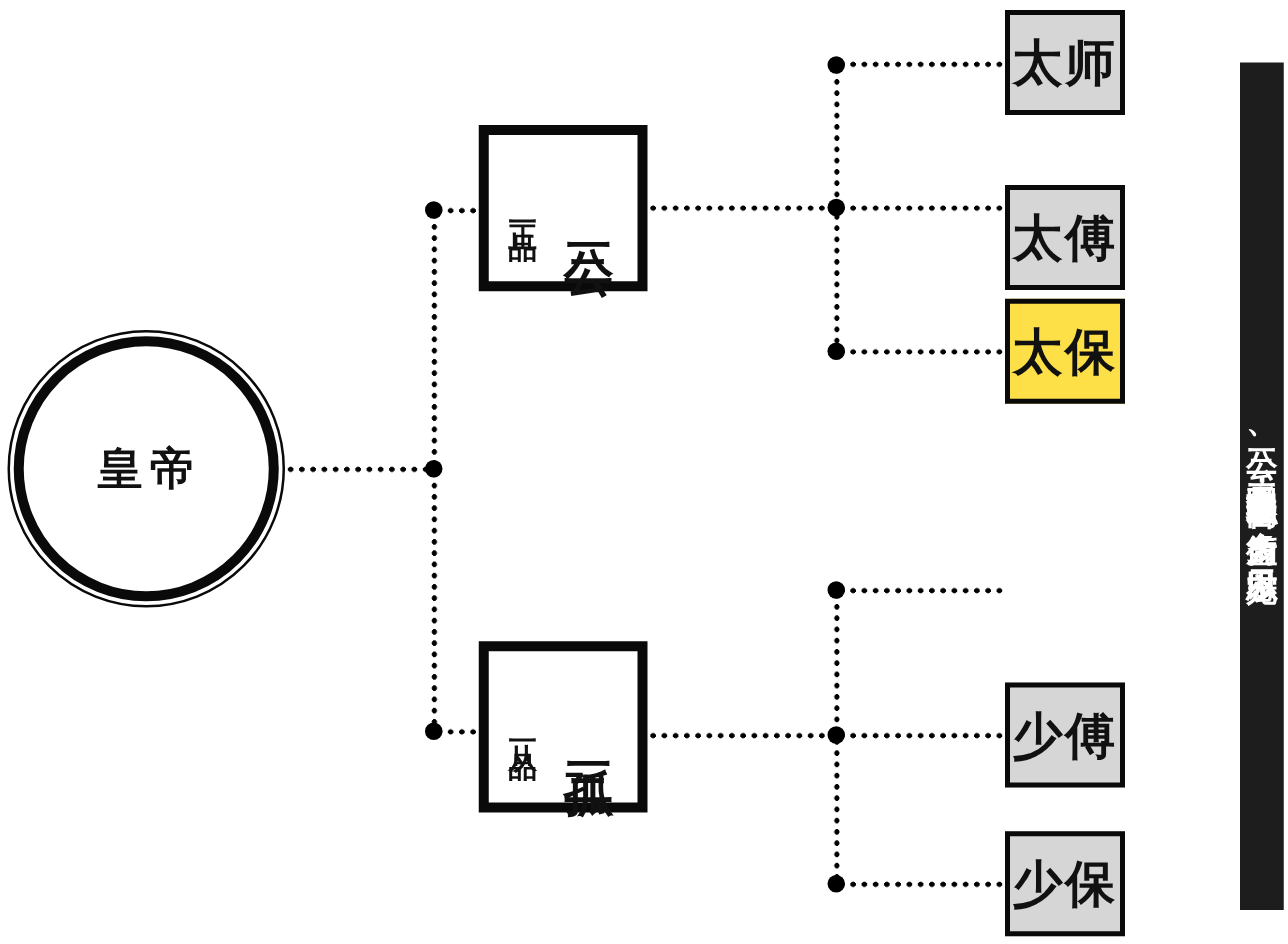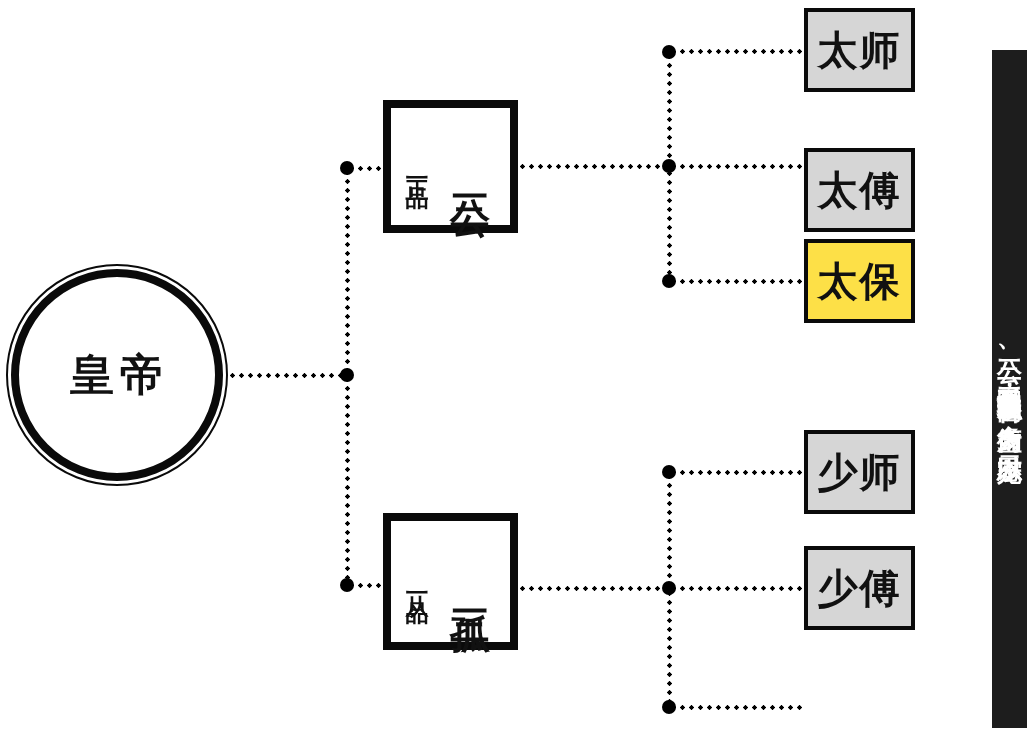--- a/index.html
+++ b/index.html
@@ -27,21 +27,21 @@
   .emperor-inner {
     position: absolute;
     left: 3px; top: 3px; right: 3px; bottom: 3px;
     border: 8px solid #0a0a0a;
     border-radius: 50%;
     display: flex;
     align-items: center;
     justify-content: center;
   }
   .emperor-label {
-    font-size: 44px;
+    font-size: 36px;
     font-weight: 700;
     color: #111;
     letter-spacing: 6px;
     margin-left: 6px; 
   }
   
   .group-box {
     position: absolute;
     left: 383px;
     width: 135px;
@@ -67,21 +67,21 @@
     text-orientation: upright;
     font-size: 40px;
     font-weight: 700;
     color: #111;
     letter-spacing: 4px;
   }
   
   .office-box {
     position: absolute;
     left: 804px;
-    width: 111px;
+    width: 96px;
     height: 84px;
     border: 4px solid #0a0a0a;
     box-sizing: border-box;
     display: flex;
     align-items: center;
     justify-content: center;
   }
   .office-label {
     font-size: 40px;
     font-weight: 600;
@@ -186,24 +186,24 @@
 
   <div class="office-box" style="top:8px; background:#d6d6d6;">
     <span class="office-label">太师</span>
   </div>
   <div class="office-box" style="top:124px; background:#d6d6d6;margin-top:24px;">
     <span class="office-label">太傅</span>
   </div>
   <div class="office-box" style="top:239px; background:#fde047;">
     <span class="office-label">太保</span>
   </div>
-  <div class="office-box" style="top:430px; background:#d6d6d6;">
-    <span class="office-label">少师</span>
-  </div>
   <div class="office-box" style="top:546px; background:#d6d6d6;">
     <span class="office-label">少傅</span>
   </div>
+  <div class="office-box" style="top:665px; background:#d6d6d6;">
+    <span class="office-label">少保</span>
+  </div>
 
   <div class="side-note">
     <span class="side-note-text">三公、三孤是明朝中央的最高官职，多为虚衔，以示恩宠</span>
   </div>
 
 </div>
 
 </body></html>

